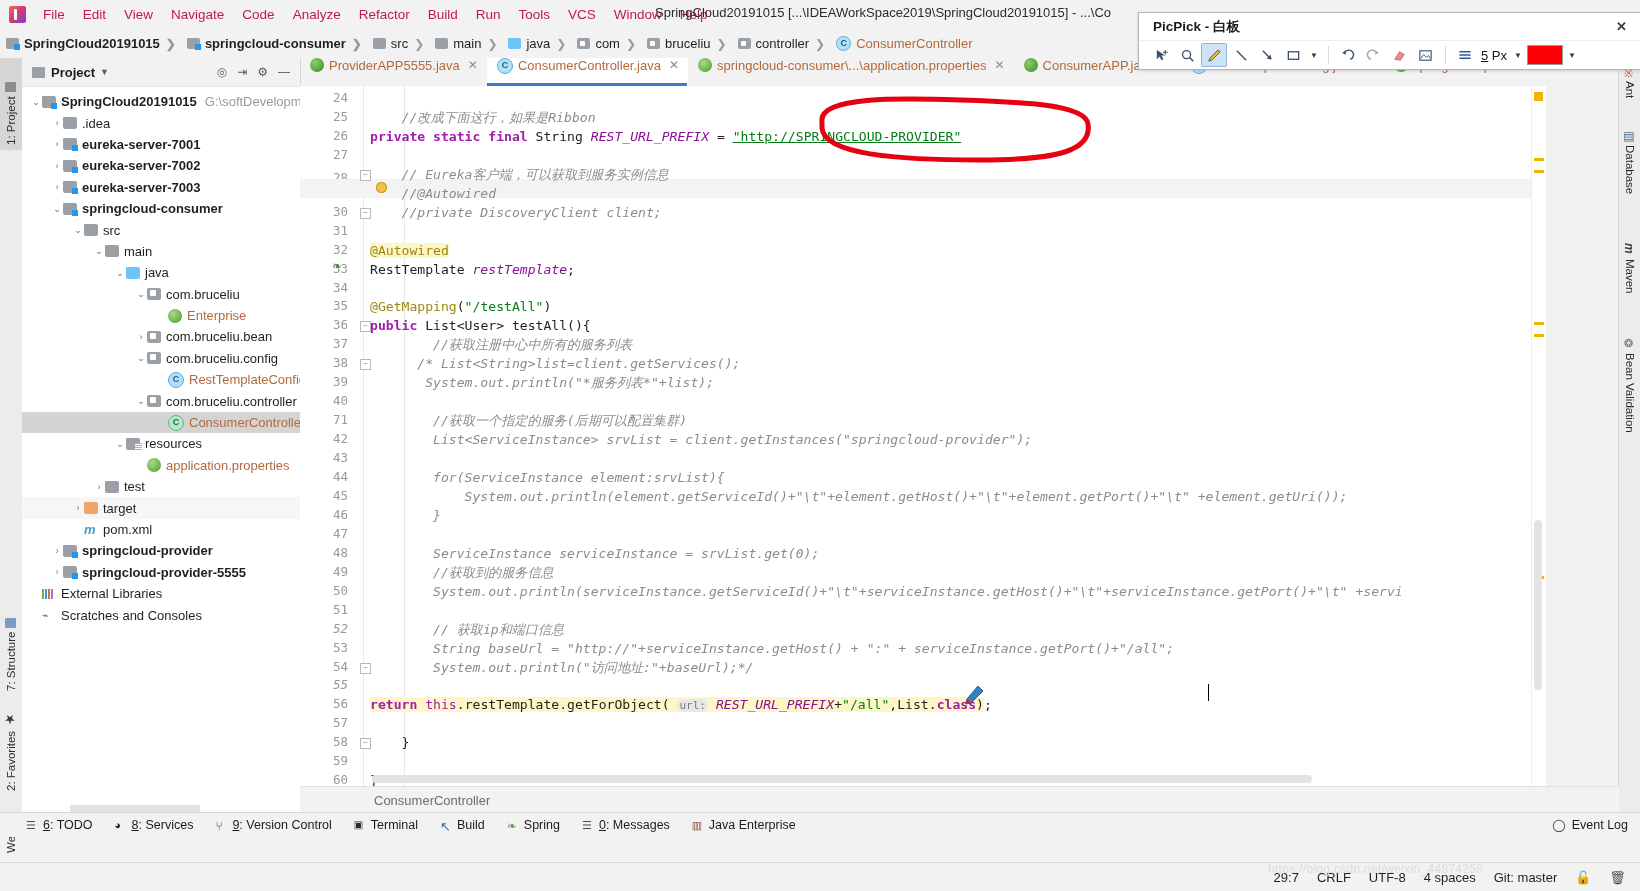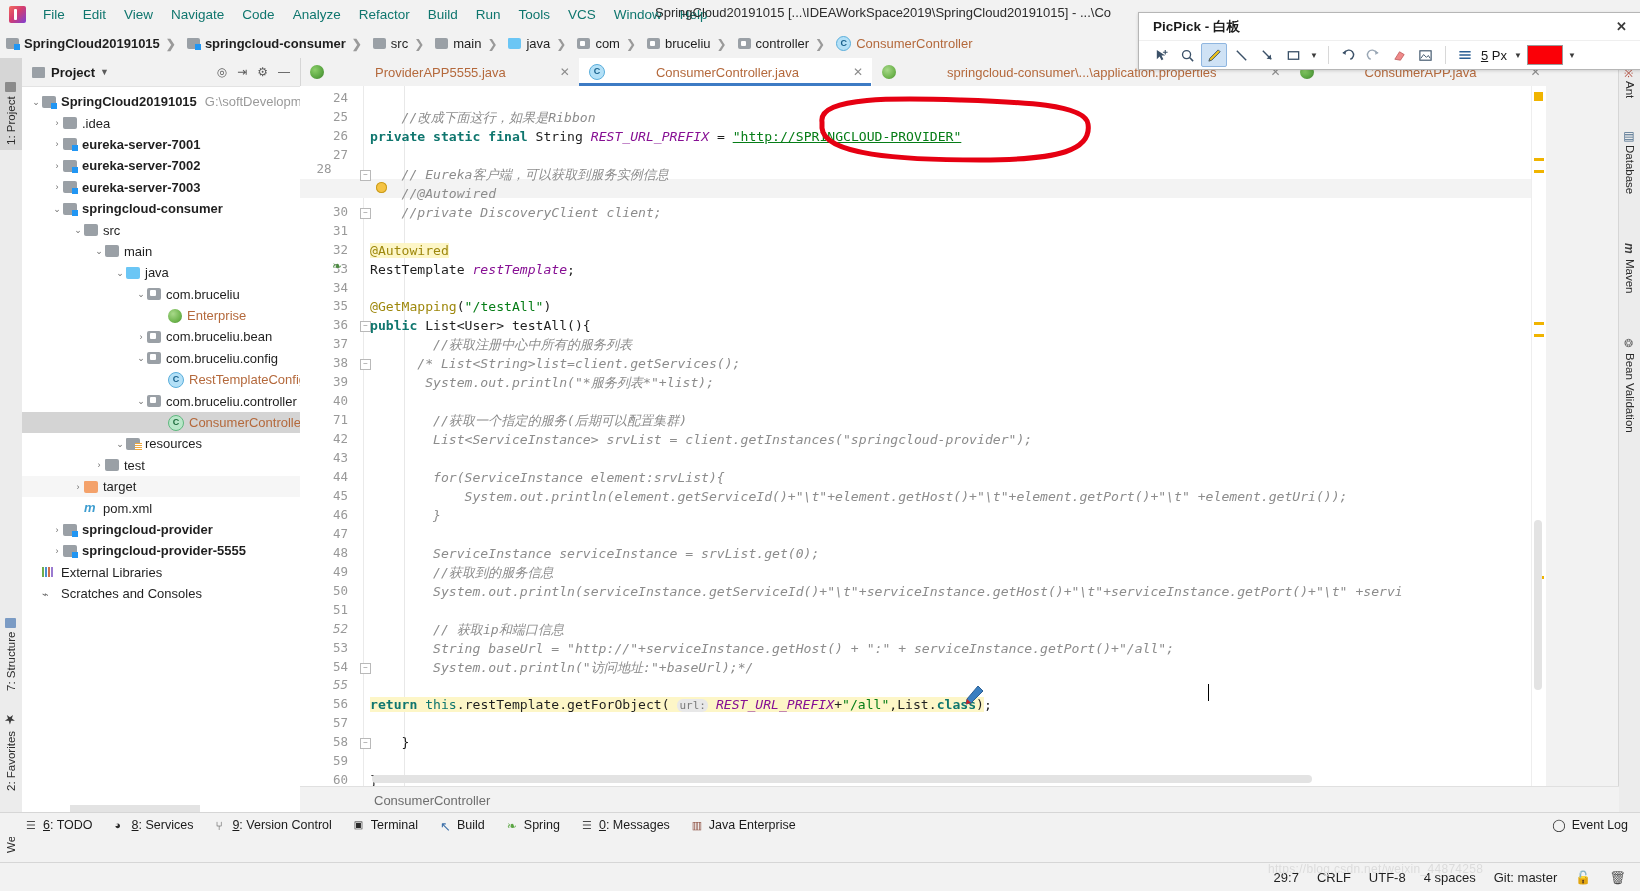--- a/index.html
+++ b/index.html
@@ -8,41 +8,41 @@
     font-family:"Liberation Sans",sans-serif;font-size:13px;color:#1f1f1f;
     -webkit-font-smoothing:antialiased;
   }
   .app{position:relative;width:1640px;height:891px;background:#f2f2f2;}
 
   
   .menubar{position:absolute;left:0;top:0;width:1640px;height:29px;background:#f2f2f2;display:flex;align-items:center;}
   .logo{width:17px;height:17px;margin:0 8px 0 9px;border-radius:2px;
         background:linear-gradient(135deg,#f26b5e 0%,#d43d6f 45%,#7e3fd4 100%);position:relative;flex:none;}
   .logo:after{content:"";position:absolute;left:5px;top:3px;width:3px;height:11px;background:#fff;border-radius:1px;}
-  .menuitem{padding:3px 9px;font-size:13.5px;color:#0f766e;white-space:nowrap;cursor:default;}
+  .menuitem{padding:3px 9px;font-size:13.5px;color:#be185d;white-space:nowrap;cursor:default;}
   .winTitle{position:absolute;left:655px;top:5px;font-size:13px;color:#2b2b2b;white-space:nowrap;}
 
   
   .crumbbar{position:absolute;left:0;top:29px;width:1640px;height:29px;background:#f2f2f2;display:flex;align-items:center;border-bottom:1px solid #e3e3e3;}
   .crumb{display:flex;align-items:center;padding:0 2px 0 6px;font-size:13px;white-space:nowrap;cursor:default;}
   .crumb .sep{color:#9a9a9a;margin:0 3px 0 6px;font-size:12px;}
   .crumb.bold{font-weight:bold;}
   .fico{width:13px;height:11px;margin-right:5px;background:#9aa0a6;border-radius:1px 2px 2px 2px;position:relative;flex:none;}
   .fico.mod:after{content:"";position:absolute;right:-1px;bottom:-1px;width:6px;height:6px;background:#2196f3;}
   .fico.blue{background:#6bc6f5;}
   .fico.pkg{background:#9aa0a6;border-radius:2px;}
   .fico.pkg:after{content:"";position:absolute;left:3px;top:3px;width:5px;height:5px;background:#fff;border-radius:1px;}
   .cico{width:13px;height:13px;border-radius:50%;background:#b3e0f7;border:1px solid #5aaedb;color:#18608c;font-size:9px;
         line-height:12px;text-align:center;margin-right:5px;flex:none;font-weight:bold;}
   .crumb .orange{color:#b4693c;}
   .crumbRight{position:absolute;right:0;top:0;height:29px;display:flex;align-items:center;}
 
   
   .tabbar{position:absolute;left:300px;top:58px;width:1245px;height:28px;background:#f2f2f2;display:flex;align-items:stretch;border-bottom:1px solid #d6d6d6;overflow:hidden;}
-  .tab{display:flex;align-items:center;padding:0 8px 0 10px;font-size:13px;white-space:nowrap;cursor:default;border-right:1px solid transparent;position:relative;gap:46px;}
+  .tab{display:flex;padding:0 8px 0 10px;font-size:13px;white-space:nowrap;cursor:default;border-right:1px solid transparent;position:relative;}
   .tab .tico{width:14px;height:14px;margin-right:5px;flex:none;border-radius:50%;}
   .tab .x{margin-left:8px;color:#8c8c8c;font-size:12px;}
   .tab .lbl{color:#b4693c;}
   .tab.active{background:#fff;}
   .tab.active:after{content:"";position:absolute;left:0;right:0;bottom:0;height:3px;background:#3d7bc4;}
   .ico-spring{background:radial-gradient(circle at 35% 35%,#8ccf6a 0%,#5aa542 60%,#3d7a2c 100%);}
   .ico-class{background:#b3e0f7;border:1px solid #5aaedb;color:#18608c;font-size:9px;font-weight:bold;line-height:12px;text-align:center;}
   .ico-leaf{background:radial-gradient(circle at 38% 36%,#a8d98a 0%,#6bb24a 65%,#3f7a2b 100%);}
 
   
@@ -91,21 +91,21 @@
 
   
   .editor{position:absolute;left:300px;top:86px;width:1245px;height:700px;background:#fff;overflow:hidden;}
   .gutter{position:absolute;left:0;top:0;width:62px;height:700px;background:#fff;}
   .gutterline{position:absolute;left:0;width:48px;text-align:right;color:#999;font-size:12.5px;font-family:"DejaVu Sans Mono",monospace;}
   .gutter-sep{position:absolute;left:63px;top:0;width:1px;height:700px;background:#eaeaea;}
   .fold{position:absolute;left:60px;width:9px;height:9px;border:1px solid #b9b9b9;color:#8a8a8a;font-size:8px;line-height:7px;text-align:center;background:#fff;}
   .codearea{position:absolute;left:70px;top:0;right:0;height:700px;font-family:"DejaVu Sans Mono",monospace;font-size:13.1px;line-height:18.95px;white-space:pre;}
   .cl{position:absolute;left:0;white-space:pre;}
   .hlline{position:absolute;left:0;width:1245px;height:19px;background:#f3f3f3;}
-  .k{color:#0f766e;font-weight:bold;}
+  .k{color:#a21caf;font-weight:bold;}
   .cm{color:#8c8c8c;font-style:italic;}
   .st{color:#067d17;}
   .fld{color:#871094;font-style:italic;}
   .ann{color:#9e880d;}
   .hint{background:#e8e8e8;color:#7a7a7a;font-size:11px;border-radius:6px;padding:0 2px;font-style:normal;}
   .yhl{background:#fdf6c7;}
   .urlu{text-decoration:underline;}
   .bulb{position:absolute;left:76px;width:11px;height:11px;border-radius:50%;background:#f5c343;box-shadow:0 0 0 1px #c99b1c inset;}
   .rerun{position:absolute;left:30px;width:12px;height:12px;}
   .caret{position:absolute;width:1px;height:17px;background:#000;}
@@ -401,20 +401,26 @@
           <span class="cls-ico green">C</span>
           <span class="lbl-o">ConsumerController</span>
         </div>
         <div class="row">
           <span style="width:92px;flex:none;"></span>
           <span class="arw">⌄</span>
           <span class="node-ico res"></span>
           <span class="">resources</span>
         </div>
         <div class="row">
+          <span style="width:113px;flex:none;"></span>
+          <span class="arw empty">›</span>
+          <span class="spring-ico"></span>
+          <span class="lbl-o">application.properties</span>
+        </div>
+        <div class="row">
           <span style="width:71px;flex:none;"></span>
           <span class="arw">›</span>
           <span class="node-ico"></span>
           <span class="">test</span>
         </div>
         <div class="row hl">
           <span style="width:50px;flex:none;"></span>
           <span class="arw">›</span>
           <span class="node-ico orange"></span>
           <span class="">target</span>
@@ -451,21 +457,21 @@
         </div>
       </div>
   </div>
 
   <div class="editor">
     <div class="gutter" id="gutter">
         <div class="gutterline" style="top: 4px;">24</div>
         <div class="gutterline" style="top: 22.95px;">25</div>
         <div class="gutterline" style="top: 41.9px;">26</div>
         <div class="gutterline" style="top: 60.85px;">27</div>
-        <div class="gutterline" style="top: 75px; text-align: center;">28</div>
+        <div class="gutterline" style="top: 84px;">28</div>
         <div class="gutterline" style="top: 98.75px;">29</div>
         <div class="gutterline" style="top: 117.7px;">30</div>
         <div class="gutterline" style="top: 136.65px;">31</div>
         <div class="gutterline" style="top: 155.6px;">32</div>
         <div class="gutterline" style="top: 174.55px;">33</div>
         <div class="gutterline" style="top: 193.5px;">34</div>
         <div class="gutterline" style="top: 212.45px;">35</div>
         <div class="gutterline" style="top: 231.4px;">36</div>
         <div class="gutterline" style="top: 250.35px;">37</div>
         <div class="gutterline" style="top: 269.3px;">38</div>

